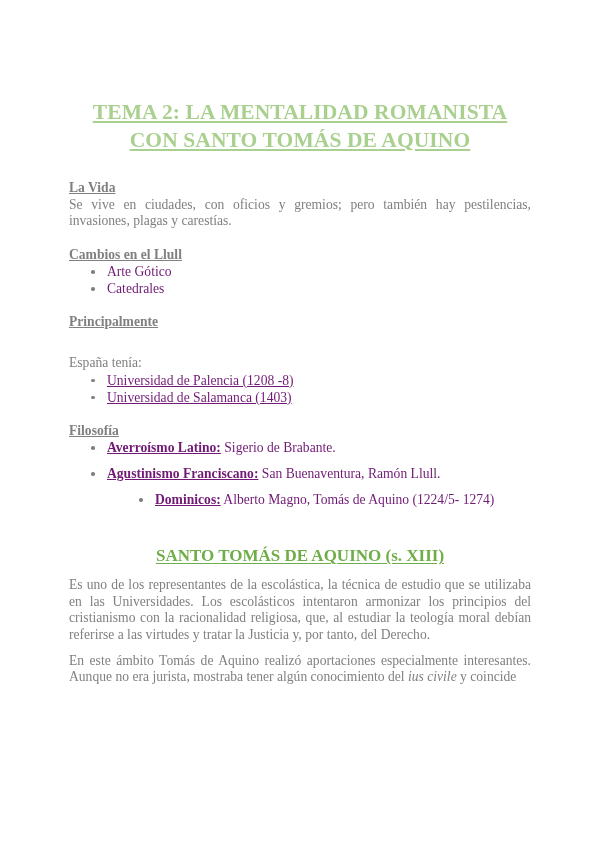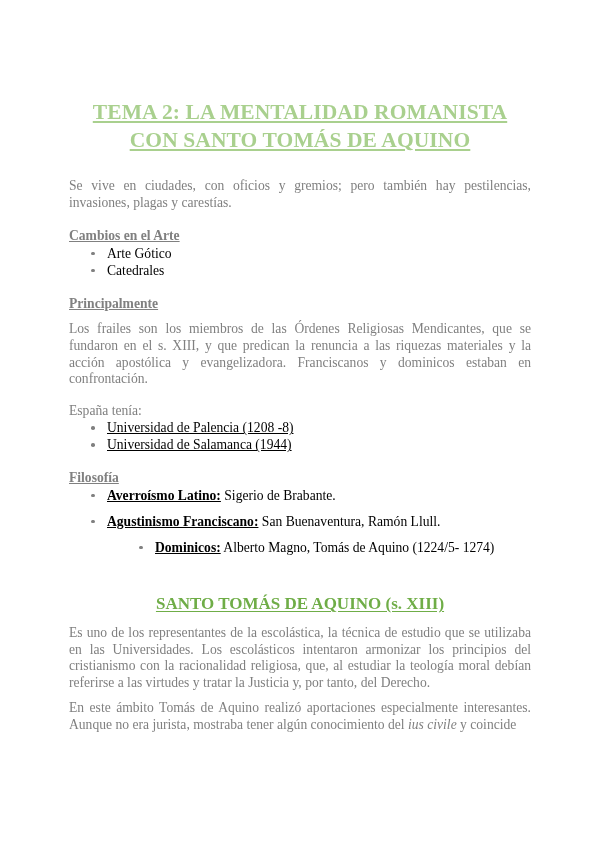--- a/index.html
+++ b/index.html
@@ -82,21 +82,21 @@
   
   ul.bullets {
     margin: 0;
     padding: 0 0 0 38px;
     list-style: none;
   }
   ul.bullets > li {
     position: relative;
     font-size: 13.6px;
     line-height: 17px;
-    color: #000000;
+    color: #701a75;
     padding-left: 0;
   }
   ul.bullets > li::before {
     content: "";
     position: absolute;
     left: -16px;
     top: 7px;
     width: 3.5px;
     height: 3.5px;
     border-radius: 50%;
@@ -119,51 +119,53 @@
 <div class="page">
   <div class="content">
 
     <h1 class="doc-title">TEMA 2: LA MENTALIDAD ROMANISTA CON SANTO TOMÁS DE AQUINO</h1>
 
     <div class="gap-md"></div>
 
 
     <div class="gap-sm"></div>
 
+    <div class="sub-label-row">
+      <span class="sub-label">La Vida</span>
+    </div>
     <p class="body">Se vive en ciudades, con oficios y gremios; pero también hay pestilencias, invasiones, plagas y carestías.</p>
 
     <div class="gap-md"></div>
 
     <div class="sub-label-row">
-      <span class="sub-label">Cambios en el Arte</span>
+      <span class="sub-label">Cambios en el Llull</span>
     </div>
     <ul class="bullets">
       <li>Arte Gótico</li>
       <li>Catedrales</li>
     </ul>
 
     <div class="gap-md"></div>
 
     <div class="sub-label-row">
       <span class="sub-label">Principalmente</span>
     </div>
 
     <div class="gap-sm"></div>
 
-    <p class="body">Los frailes son los miembros de las Órdenes Religiosas Mendicantes, que se fundaron en el s. XIII, y que predican la renuncia a las riquezas materiales y la acción apostólica y evangelizadora. Franciscanos y dominicos estaban en confrontación.</p>
 
     <div class="gap-md"></div>
 
     <p class="body">España tenía:</p>
     <ul class="bullets">
       <li>
         <span class="u">Universidad de Palencia (1208 -8)</span>
       </li>
       <li>
-        <span class="u">Universidad de Salamanca (1944)</span>
+        <span class="u">Universidad de Salamanca (1403)</span>
       </li>
     </ul>
 
     <div class="gap-md"></div>
 
     <div class="sub-label-row">
       <span class="sub-label">Filosofía</span>
     </div>
     <ul class="bullets loose">
       <li>

